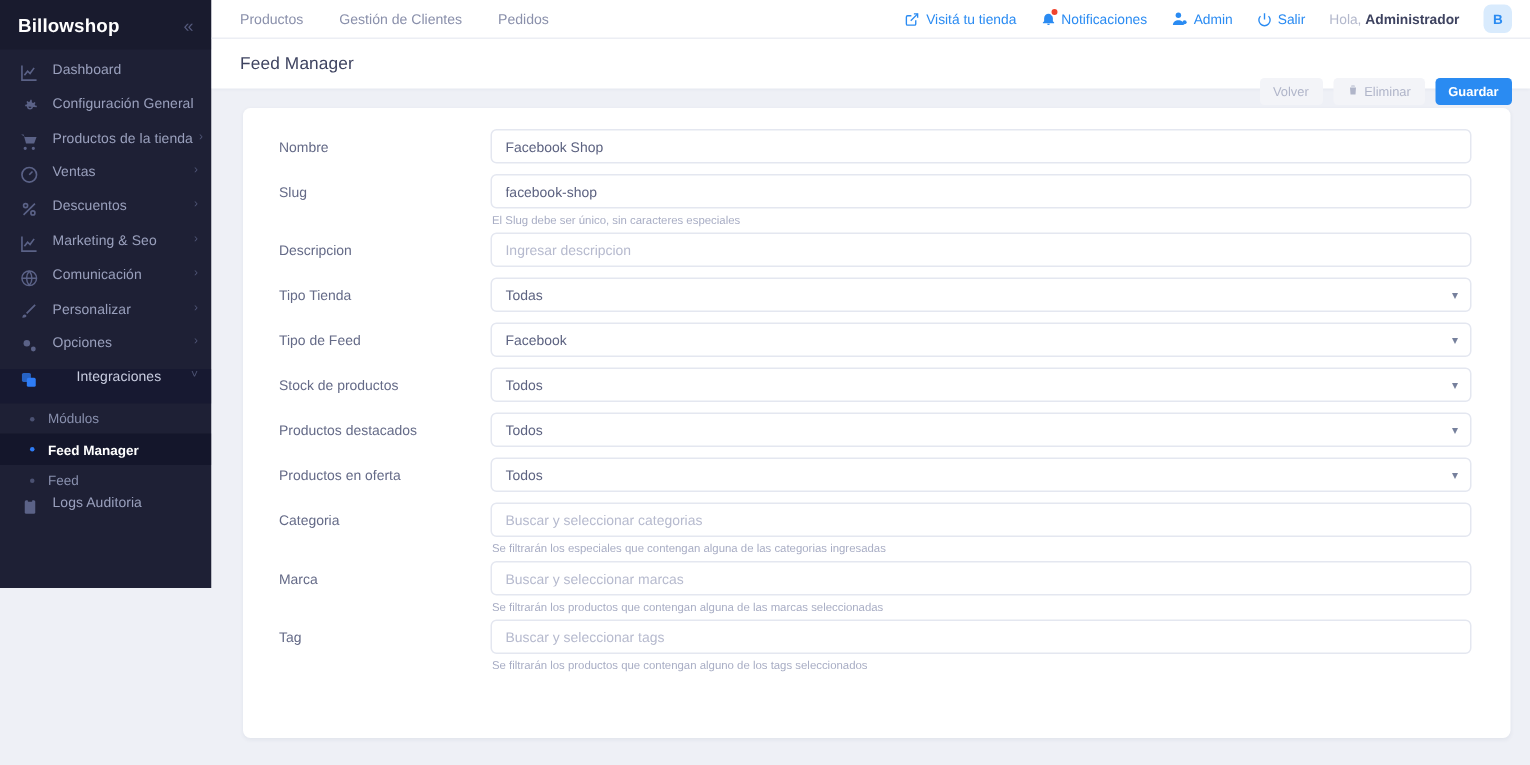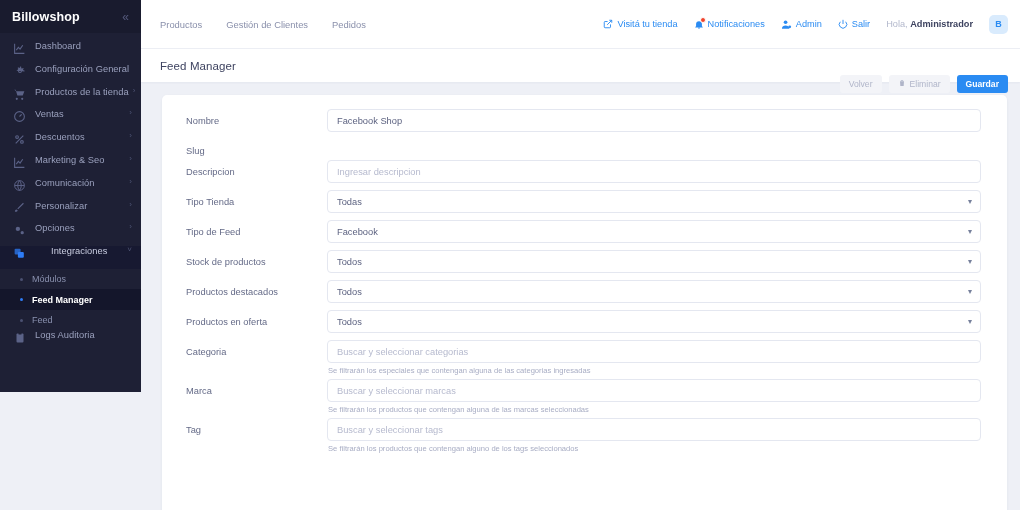--- a/index.html
+++ b/index.html
@@ -83,21 +83,21 @@
   .subnav-item.active { background: #14162b; }
   .subnav-item.active .dot { background: #2e7cf6; }
   .subnav-item.active .subnav-label { color: #ffffff; font-weight: bold; }
 
   
   .main {
     flex: 1; height: 510px; position: relative;
     background: #eef0f6; overflow: hidden;
   }
   .topbar {
-    height: 49px; background: #ffffff;
+    height: 26px; background: #ffffff;
     display: flex; align-items: center;
     padding: 0 12px 0 19px;
     border-bottom: 1px solid #eceef4;
   }
   .topnav { display: flex; align-items: center; gap: 24px; }
   .topnav-item {
     color: #8a90ab; font-size: 9.4px; cursor: pointer; white-space: nowrap;
   }
   .topbar-right {
     margin-left: auto; display: flex; align-items: center; gap: 16px;
@@ -426,20 +426,24 @@
 
         <div class="frow">
           <div class="flabel">Nombre</div>
           <div class="fcontrol">
             <input class="inp" value="Facebook Shop" style="">
           </div>
         </div>
 
         <div class="frow gap-sm">
           <div class="flabel">Slug</div>
+          <div class="fcontrol">
+            <input class="inp" value="facebook-shop" style="">
+            <div class="hint">El Slug debe ser único, sin caracteres especiales</div>
+          </div>
         </div>
 
         <div class="frow">
           <div class="flabel">Descripcion</div>
           <div class="fcontrol">
             <input class="inp" placeholder="Ingresar descripcion" style="">
           </div>
         </div>
 
         <div class="frow">

